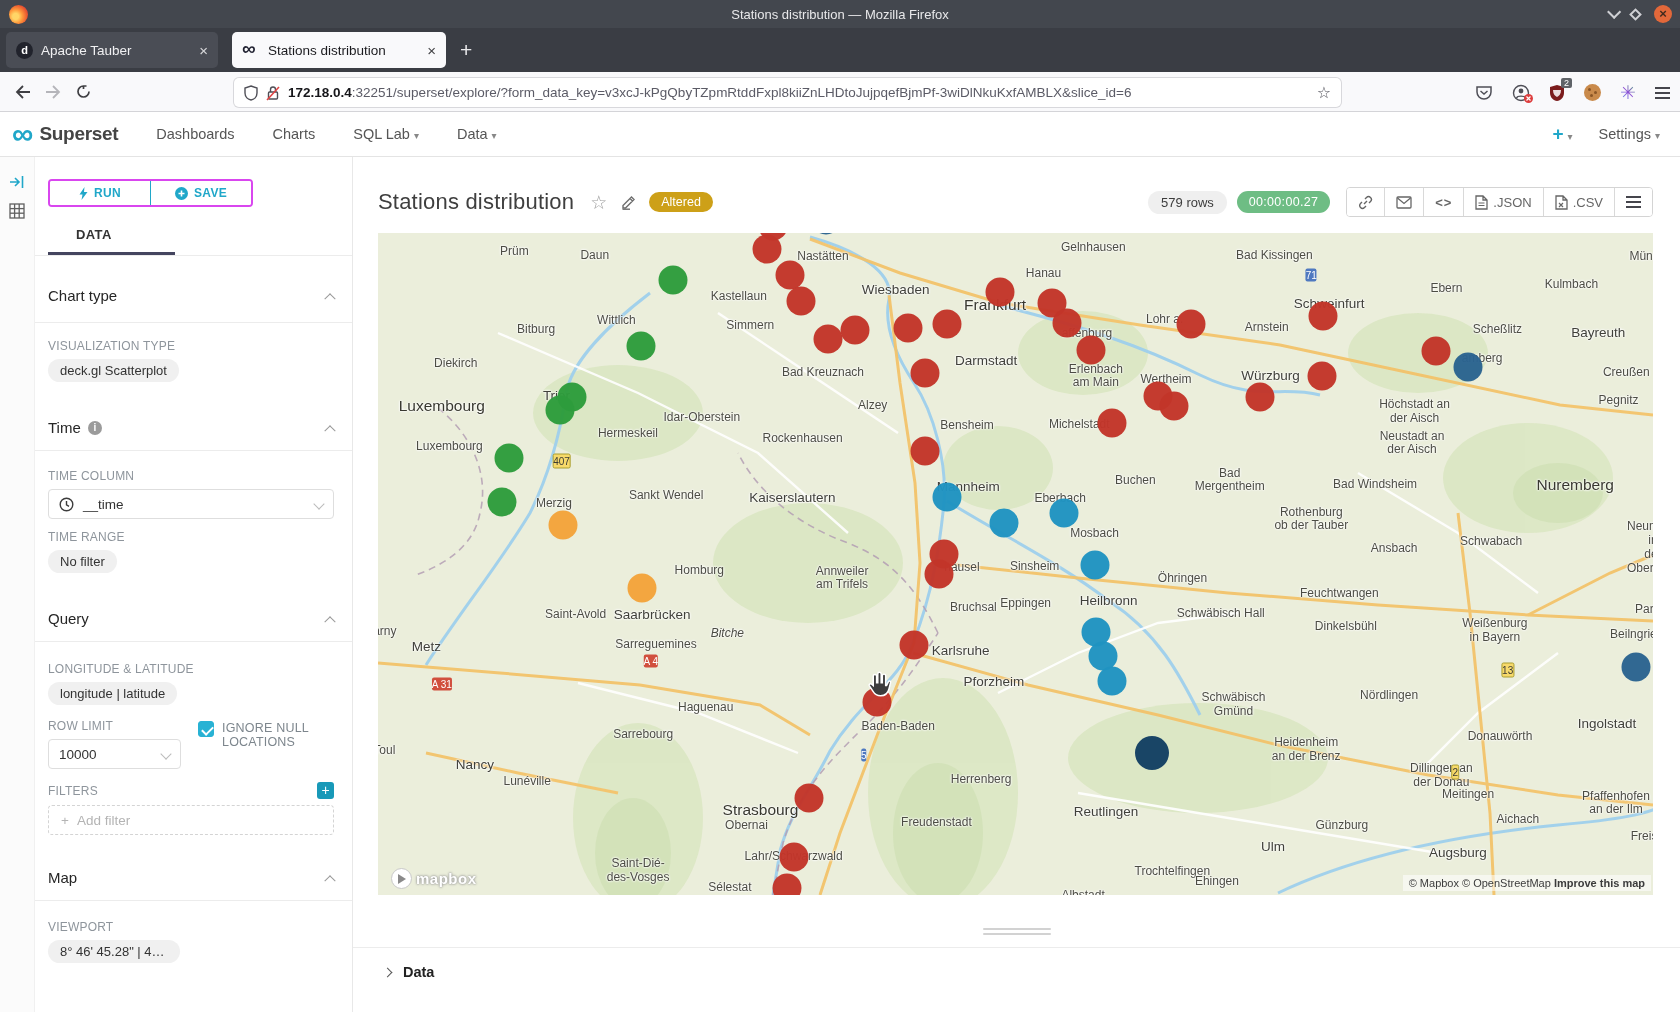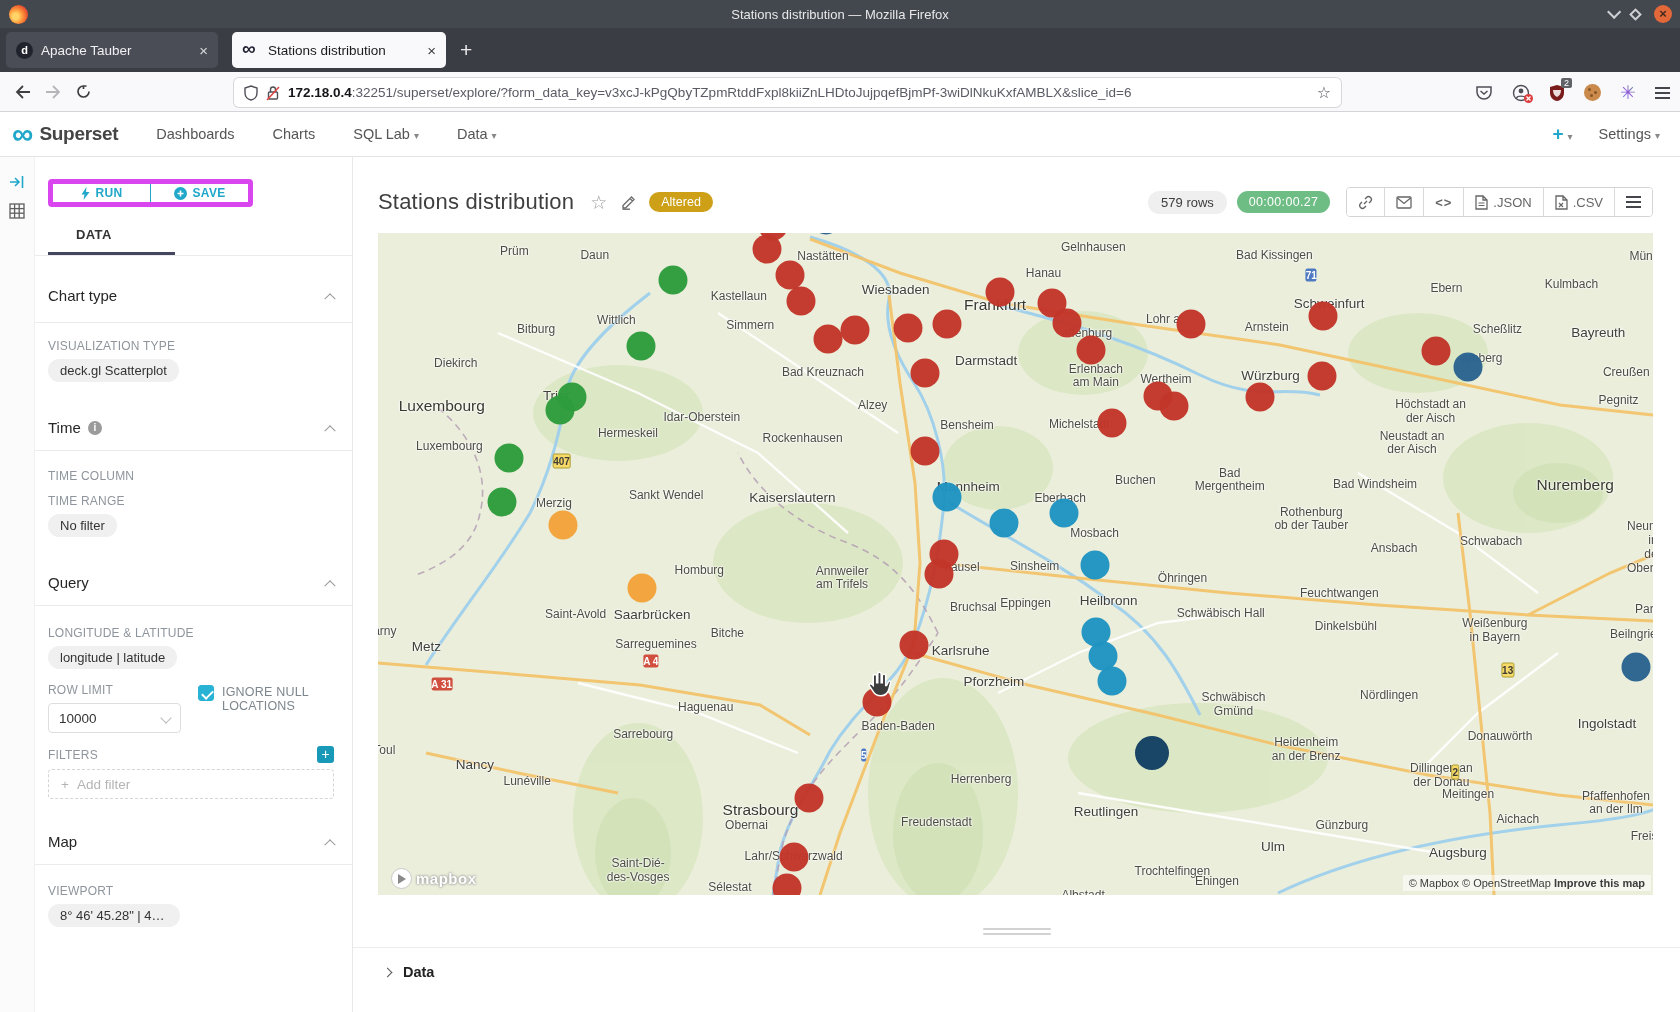--- a/index.html
+++ b/index.html
@@ -52,21 +52,21 @@
   .sst-right { position:absolute; right:20px; display:flex; align-items:center; gap:26px; }
   .sst-plus { color:#20a7c9; font-size:19px; font-weight:bold; }
 
   
   .content { position:absolute; left:0; top:157px; width:1680px; height:855px; display:flex; }
   .rail { width:35px; background:#fbfbfb; border-right:1px solid #f0f0f0; padding-top:18px; display:flex; flex-direction:column; align-items:center; gap:14px; }
   .panel { width:318px; border-right:1px solid #e8e8e8; padding:22px 18px 0 13px; overflow:hidden; background:#fff; }
   .main { position:relative; flex:1; background:#fff; }
 
   
-  .runsave { display:flex; width:205px; height:28px; border:5px solid #d946ef; border-radius:4px; overflow:hidden; }
+  .runsave { display:flex; width:205px; height:28px; border:2px solid #d946ef; border-radius:4px; overflow:hidden; }
   .runsave .btn { flex:1; display:flex; align-items:center; justify-content:center; gap:6px; color:#20a7c9; font-size:12px; font-weight:bold; letter-spacing:.3px; background:#fff; }
   .runsave .btn:first-child { border-right:1px solid #20a7c9; }
   .datatab { margin:20px 0 0 28px; font-size:13px; font-weight:bold; color:#333; letter-spacing:.4px; }
   .datatab-underline { margin-top:10px; width:127px; height:3px; background:#44455f; }
   .panel-divider { height:1px; background:#ececec; margin:0 -18px 0 -13px; }
   .sec-head { display:flex; align-items:center; font-size:15px; color:#262626; }
   .sec-head .grow { flex:1; }
   .chev { width:8px; height:8px; border-right:1.6px solid #999; border-bottom:1.6px solid #999; }
   .chev.up { transform:rotate(-135deg) translate(-2px,-2px); }
   .chev.down { transform:rotate(45deg); }
@@ -98,21 +98,21 @@
   .bg-btn:last-child { border-right:none; }
   .code-glyph { font-size:13px; font-weight:bold; color:#666; letter-spacing:1px; }
 
   
   .map { position:absolute; left:25px; top:76px; width:1275px; height:662px; background:#ebeedb; overflow:hidden; }
   .map svg.bg { position:absolute; inset:0; }
   .lbl { position:absolute; transform:translate(-50%,-50%); font-size:12px; color:#4c4c44; white-space:pre-line; text-align:center; line-height:1.15;
          text-shadow:0 0 2px #fff,0 0 2px #fff,0 0 3px #fff; z-index:2; }
   .lbl.md { font-size:13.5px; color:#40403a; }
   .lbl.lg { font-size:15.5px; color:#38382f; }
-  .shield { position:absolute; transform:translate(-50%,-50%); font-size:10px; font-weight:bold; padding:1px 0; border-radius:2px; z-index:2; }
+  .shield { position:absolute; transform:translate(-50%,-50%); font-size:10px; font-weight:normal; padding:1px 0; border-radius:2px; z-index:2; }
   .shield.blue { background:#4f79c0; color:#fff; }
   .shield.yellow { background:#f7d96a; color:#3c3c34; border:1px solid #a99e2f; }
   .shield.red { background:#d14f3e; color:#fff; }
   .pt { position:absolute; border-radius:50%; transform:translate(-50%,-50%); z-index:3; opacity:.97; }
   .hand { position:absolute; z-index:5; transform:translate(-50%,-60%); }
   .tooltip { position:absolute; left:40.3%; top:71.3%; width:302px; background:rgba(38,38,38,.88); color:#fff; font-size:12.5px; line-height:1.35; padding:8px 10px; z-index:6; }
   .tooltip b { font-weight:bold; }
   .mb-logo { position:absolute; left:13px; bottom:6px; display:flex; align-items:center; gap:4px; z-index:7; }
   .mb-circle { width:21px; height:21px; border-radius:50%; background:#fff; border:1px solid #c9c9c9; position:relative; }
   .mb-circle:after { content:""; position:absolute; left:6px; top:5px; width:0; height:0; border-left:8px solid #8a8a8a; border-top:5px solid transparent; border-bottom:5px solid transparent; }
@@ -287,20 +287,28 @@
 
       <div class="sec-head" style="margin-top:37px">
         <span>Time</span>
           <span class="info-i">i</span>
         <span class="grow"></span>
           <span class="chev up"></span>
       </div>
       <div class="panel-divider" style="margin-top:14px"></div>
 
       <div class="ctl-label" style="margin-top:18px">TIME COLUMN</div>
+      <div class="selectbox">
+        <svg class="icon-svg" width="15" height="15" viewBox="0 0 15 15" style="margin-right:9px">
+            <circle cx="7.5" cy="7.5" r="6.3" stroke="#3c3c3c" stroke-width="1.4" fill="none"></circle>
+            <path d="M7.5 4 V7.8 L10 9.3" stroke="#3c3c3c" stroke-width="1.4" fill="none"></path>
+          </svg>
+        <span class="grow">__time</span>
+        <span class="chev down"></span>
+      </div>
       <div class="ctl-label" style="margin-top:11px">TIME RANGE</div>
       <span class="pill">No filter</span>
 
       <div class="sec-head" style="margin-top:37px">
         <span>Query</span>
           <span class="grow"></span>
           <span class="chev up"></span>
       </div>
       <div class="panel-divider" style="margin-top:14px"></div>
 
@@ -482,21 +490,21 @@
             <div class="lbl" style="left: 61.7%; top: 13.1%;">Lohr a.</div>
             <div class="lbl" style="left: 69.7%; top: 14.4%;">Arnstein</div>
             <div class="lbl" style="left: 56.3%; top: 21.7%;">Erlenbach
 am Main</div>
             <div class="lbl" style="left: 61.8%; top: 22.2%;">Wertheim</div>
             <div class="lbl md" style="left: 70%; top: 21.6%;">Würzburg</div>
             <div class="lbl" style="left: 87.8%; top: 14.6%;">Scheßlitz</div>
             <div class="lbl md" style="left: 95.7%; top: 15.1%;">Bayreuth</div>
             <div class="lbl" style="left: 86.6%; top: 19%;">amberg</div>
             <div class="lbl" style="left: 97.9%; top: 21.1%;">Creußen</div>
-            <div class="lbl" style="left: 81.3%; top: 27.1%; margin-left: 16px;">Höchstadt an
+            <div class="lbl" style="left: 81.3%; top: 27.1%;">Höchstadt an
 der Aisch</div>
             <div class="lbl" style="left: 97.3%; top: 25.4%;">Pegnitz</div>
             <div class="lbl" style="left: 6.1%; top: 19.8%;">Diekirch</div>
             <div class="lbl lg" style="left: 5%; top: 26.1%;">Luxembourg</div>
             <div class="lbl md" style="left: 14%; top: 24.6%;">Trier</div>
             <div class="lbl" style="left: 25.4%; top: 28%;">Idar-Oberstein</div>
             <div class="lbl" style="left: 38.8%; top: 26.1%;">Alzey</div>
             <div class="lbl" style="left: 46.2%; top: 29.2%;">Bensheim</div>
             <div class="lbl" style="left: 55%; top: 29%;">Michelstadt</div>
             <div class="lbl" style="left: 81.1%; top: 31.8%;">Neustadt an
@@ -534,21 +542,21 @@
             <div class="lbl" style="left: 15.5%; top: 57.7%;">Saint-Avold</div>
             <div class="lbl" style="left: 21.8%; top: 62.2%;">Sarreguemines</div>
             <div class="lbl" style="left: 46.7%; top: 56.6%;">Bruchsal</div>
             <div class="lbl" style="left: 50.8%; top: 56.1%;">Eppingen</div>
             <div class="lbl" style="left: 75.6%; top: 59.5%; padding-left: 8px;">Dinkelsbühl</div>
             <div class="lbl" style="left: 87.6%; top: 60.1%;">Weißenburg
 in Bayern</div>
             <div class="lbl" style="left: 98.7%; top: 60.8%;">Beilngries</div>
             <div class="lbl md" style="left: 3.8%; top: 62.6%;">Metz</div>
             <div class="lbl" style="left: 0.3%; top: 60.2%;">Jarny</div>
-            <div class="lbl" style="left: 27.4%; top: 60.5%;">Bitche</div>
+            <div class="lbl" style="left: 27.4%; top: 60.5%; font-style: italic;">Bitche</div>
             <div class="lbl md" style="left: 45.7%; top: 63.2%;">Karlsruhe</div>
             <div class="lbl" style="left: 100.5%; top: 57%;">Parsberg</div>
             <div class="lbl md" style="left: 48.3%; top: 67.9%;">Pforzheim</div>
             <div class="lbl" style="left: 67.1%; top: 71.3%;">Schwäbisch
 Gmünd</div>
             <div class="lbl" style="left: 79.3%; top: 70%;">Nördlingen</div>
             <div class="lbl md" style="left: 96.4%; top: 74.1%;">Ingolstadt</div>
             <div class="lbl" style="left: 88%; top: 76.2%;">Donauwörth</div>
             <div class="lbl" style="left: 25.7%; top: 71.8%;">Haguenau</div>
             <div class="lbl" style="left: 0.5%; top: 78.3%;">Toul</div>

